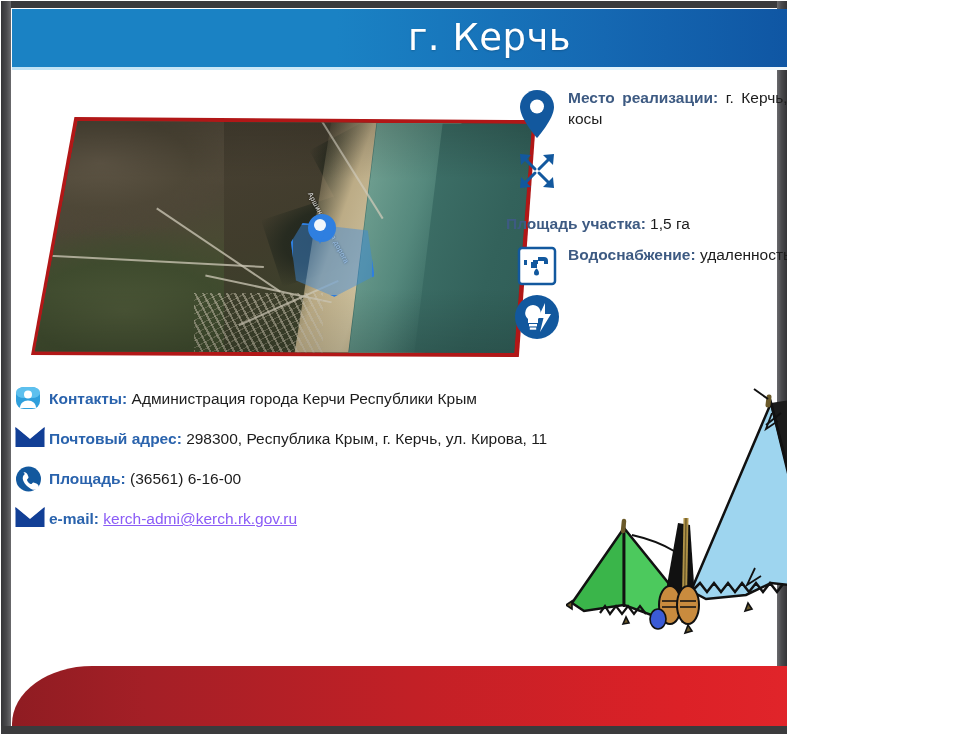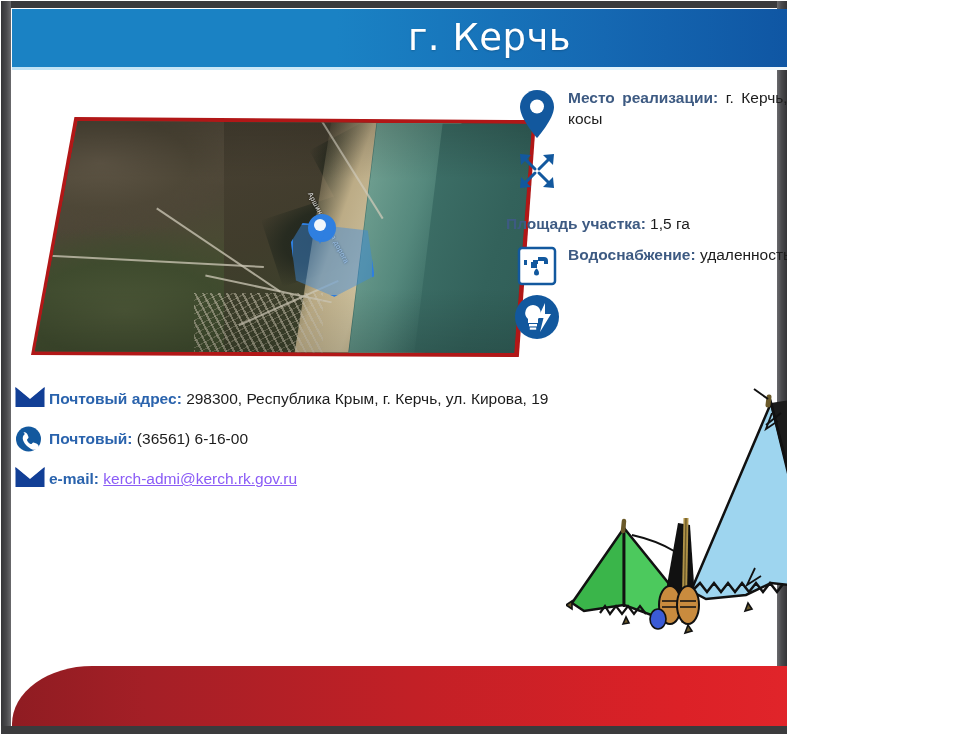--- a/index.html
+++ b/index.html
@@ -306,42 +306,55 @@
           <rect x="15" y="30" width="8" height="2.4" fill="#ffffff"></rect>
           <rect x="15.8" y="33.5" width="6.4" height="2.2" fill="#ffffff"></rect>
           <path d="M31 9 L24 24 L29.5 24 L26 38 L37 20 L31 20 Z" fill="#ffffff"></path>
         </svg>
       </div>
     </div>
   </div>
 
   <div id="contacts">
 
+    <div class="c-row">
+      <div class="c-line">
+        <span class="c-ico">
+          <svg width="26" height="24" viewBox="0 0 26 24" aria-hidden="true">
+            <rect x="1" y="1" width="24" height="22" rx="8" fill="#2f9fdc"></rect>
+            <rect x="1" y="1" width="24" height="11" rx="8" fill="#5dc0ee"></rect>
+            <circle cx="13" cy="8.5" r="4" fill="#ffffff"></circle>
+            <path d="M5 22c0-4.6 3.6-7.5 8-7.5s8 2.9 8 7.5z" fill="#ffffff"></path>
+          </svg>
+        </span><b>Контакты:</b>
+        <span>Администрация города Керчи Республики Крым</span>
+      </div>
+    </div>
 
     <div class="c-row">
       <div class="c-line">
         <span class="c-ico">
           <svg width="30" height="22" viewBox="0 0 30 22" aria-hidden="true">
             <rect x="0.5" y="1" width="29" height="20" fill="#123f96"></rect>
             <path d="M0.5 1 L15 13 L29.5 1 Z" fill="#ffffff"></path>
             <path d="M0.5 1.6 L15 13.8 L29.5 1.6 L29.5 3.4 L15 15.4 L0.5 3.4 Z" fill="#123f96"></path>
           </svg>
         </span><b>Почтовый адрес:</b>
-        <span>298300, Республика Крым, г. Керчь, ул. Кирова, 19</span>
+        <span>298300, Республика Крым, г. Керчь, ул. Кирова, 11</span>
       </div>
     </div>
 
     <div class="c-row">
       <div class="c-line">
         <span class="c-ico">
           <svg width="28" height="26" viewBox="0 0 28 26" aria-hidden="true">
             <circle cx="13.5" cy="13" r="12.5" fill="#12589e"></circle>
             <path d="M8.5 6.5c1.6-1 3.4.4 4 2l.9 2.2c.4 1-.2 1.7-.9 2.2-.7.5-.6 1.1-.2 1.9.6 1.2 1.6 2.3 2.8 3 .8.4 1.4.5 1.9-.2.5-.7 1.2-1.3 2.2-.9l2.2.9c1.6.6 3 2.4 2 4-1.3 2.1-4 2.6-6.2 1.8-4-1.5-7.6-5.1-9.1-9.1-.8-2.2-.3-4.9 1.8-6.2z" fill="#ffffff"></path>
           </svg>
-        </span><b>Почтовый:</b><span> (36561) 6-16-00</span>
+        </span><b>Площадь:</b><span> (36561) 6-16-00</span>
       </div>
     </div>
 
     <div class="c-row">
       <div class="c-line">
         <span class="c-ico">
           <svg width="30" height="22" viewBox="0 0 30 22" aria-hidden="true">
             <rect x="0.5" y="1" width="29" height="20" fill="#123f96"></rect>
             <path d="M0.5 1 L15 13 L29.5 1 Z" fill="#ffffff"></path>
             <path d="M0.5 1.6 L15 13.8 L29.5 1.6 L29.5 3.4 L15 15.4 L0.5 3.4 Z" fill="#123f96"></path>

